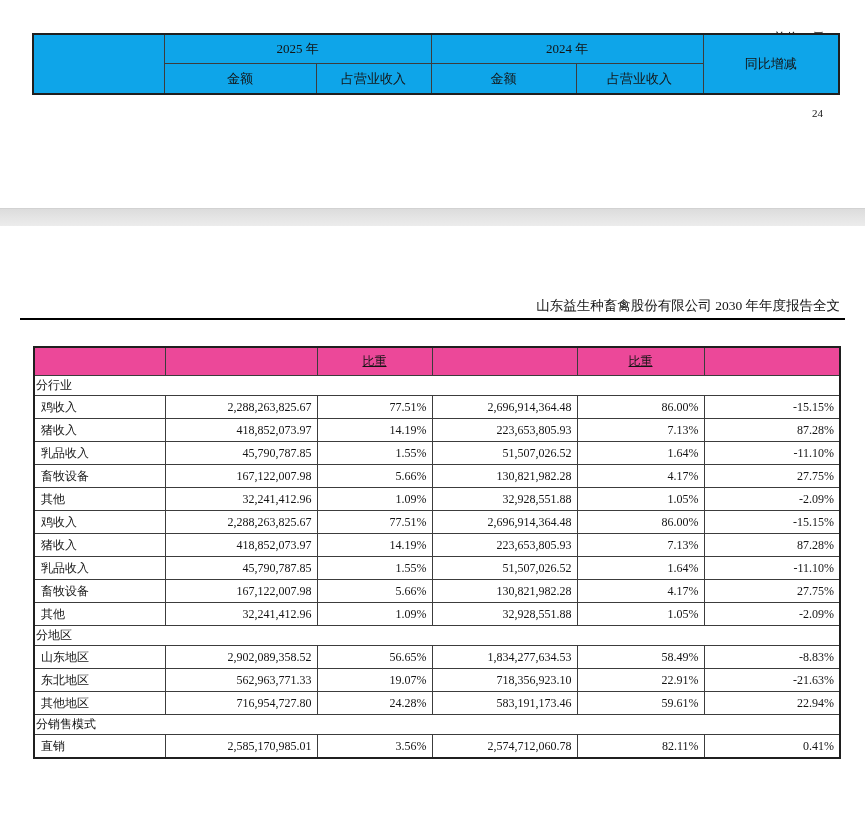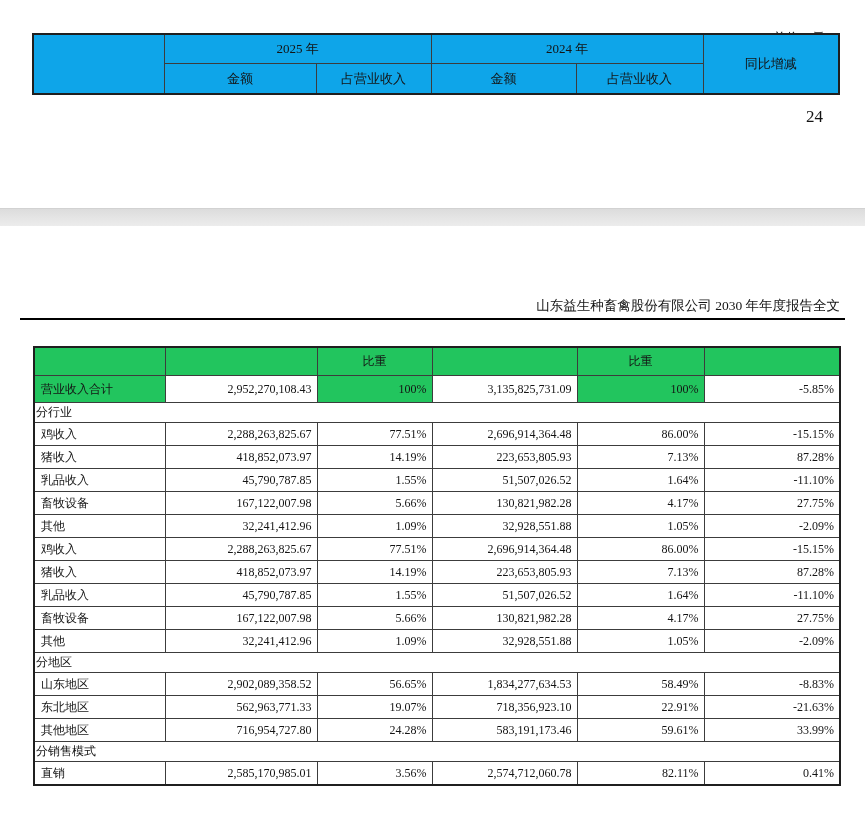--- a/index.html
+++ b/index.html
@@ -5,21 +5,21 @@
   html,body{margin:0;padding:0;}
   body{
     width:865px;height:830px;background:#ffffff;position:relative;
     font-family:"Liberation Serif","DejaVu Serif",serif;color:#141414;
     overflow:hidden;
   }
   .unit-label{
     position:absolute;top:29px;right:40px;font-size:13px;
   }
   .page-number{
-    position:absolute;top:107px;right:42px;font-size:17px;
+    position:absolute;top:107px;right:42px;font-size:11px;
   }
   table{border-collapse:collapse;table-layout:fixed;}
   td{border:1px solid #3c3c3c;font-size:12px;white-space:nowrap;overflow:hidden;}
   
   .top-table{
     position:absolute;left:32px;top:33px;width:806px;
     border:2px solid #1f1f1f;
   }
   .top-table td{
     background:#0ea5e9;text-align:center;font-size:13px;
@@ -40,21 +40,21 @@
     position:absolute;left:20px;top:318px;width:825px;height:2px;background:#000;
   }
   
   .main-table{
     position:absolute;left:33px;top:346px;width:806px;
     border:2px solid #1f1f1f;
   }
   .main-table td.lab{text-align:left;padding-left:6px;}
   .main-table td.num{text-align:right;padding-right:5px;}
   .main-table td.ctr{text-align:center;}
-  .main-table td.gray{background:#22c55e;}
+  .main-table td.gray{background:#ec4899;text-decoration:underline;}
   .main-table tr.hdr td{height:25px;}
   .main-table tr.total td{height:24px;}
   .main-table tr.data td{height:20px;}
 </style>
 </head>
 <body>
 
 <div class="unit-label">单位：元</div>
 
 <table class="top-table">
@@ -100,28 +100,20 @@
   </colgroup>
   <tbody id="main-tbody">
       <tr class="hdr">
         <td class="gray ctr"></td>
         <td class="gray ctr"></td>
         <td class="gray ctr">比重</td>
         <td class="gray ctr"></td>
         <td class="gray ctr">比重</td>
         <td class="gray ctr"></td>
       </tr>
-      <tr class="total">
-        <td class="lab gray">营业收入合计</td>
-        <td class="num">2,952,270,108.43</td>
-        <td class="num gray">100%</td>
-        <td class="num">3,135,825,731.09</td>
-        <td class="num gray">100%</td>
-        <td class="num">-5.85%</td>
-      </tr>
       <tr class="section">
         <td colspan="6">分行业</td>
       </tr>
       <tr class="data">
         <td class="lab">鸡收入</td>
         <td class="num">2,288,263,825.67</td>
         <td class="num">77.51%</td>
         <td class="num">2,696,914,364.48</td>
         <td class="num">86.00%</td>
         <td class="num">-15.15%</td>
@@ -216,21 +208,21 @@
         <td class="num">718,356,923.10</td>
         <td class="num">22.91%</td>
         <td class="num">-21.63%</td>
       </tr>
       <tr class="data">
         <td class="lab">其他地区</td>
         <td class="num">716,954,727.80</td>
         <td class="num">24.28%</td>
         <td class="num">583,191,173.46</td>
         <td class="num">59.61%</td>
-        <td class="num">33.99%</td>
+        <td class="num">22.94%</td>
       </tr>
       <tr class="section">
         <td colspan="6">分销售模式</td>
       </tr>
       <tr class="data">
         <td class="lab">直销</td>
         <td class="num">2,585,170,985.01</td>
         <td class="num">3.56%</td>
         <td class="num">2,574,712,060.78</td>
         <td class="num">82.11%</td>

